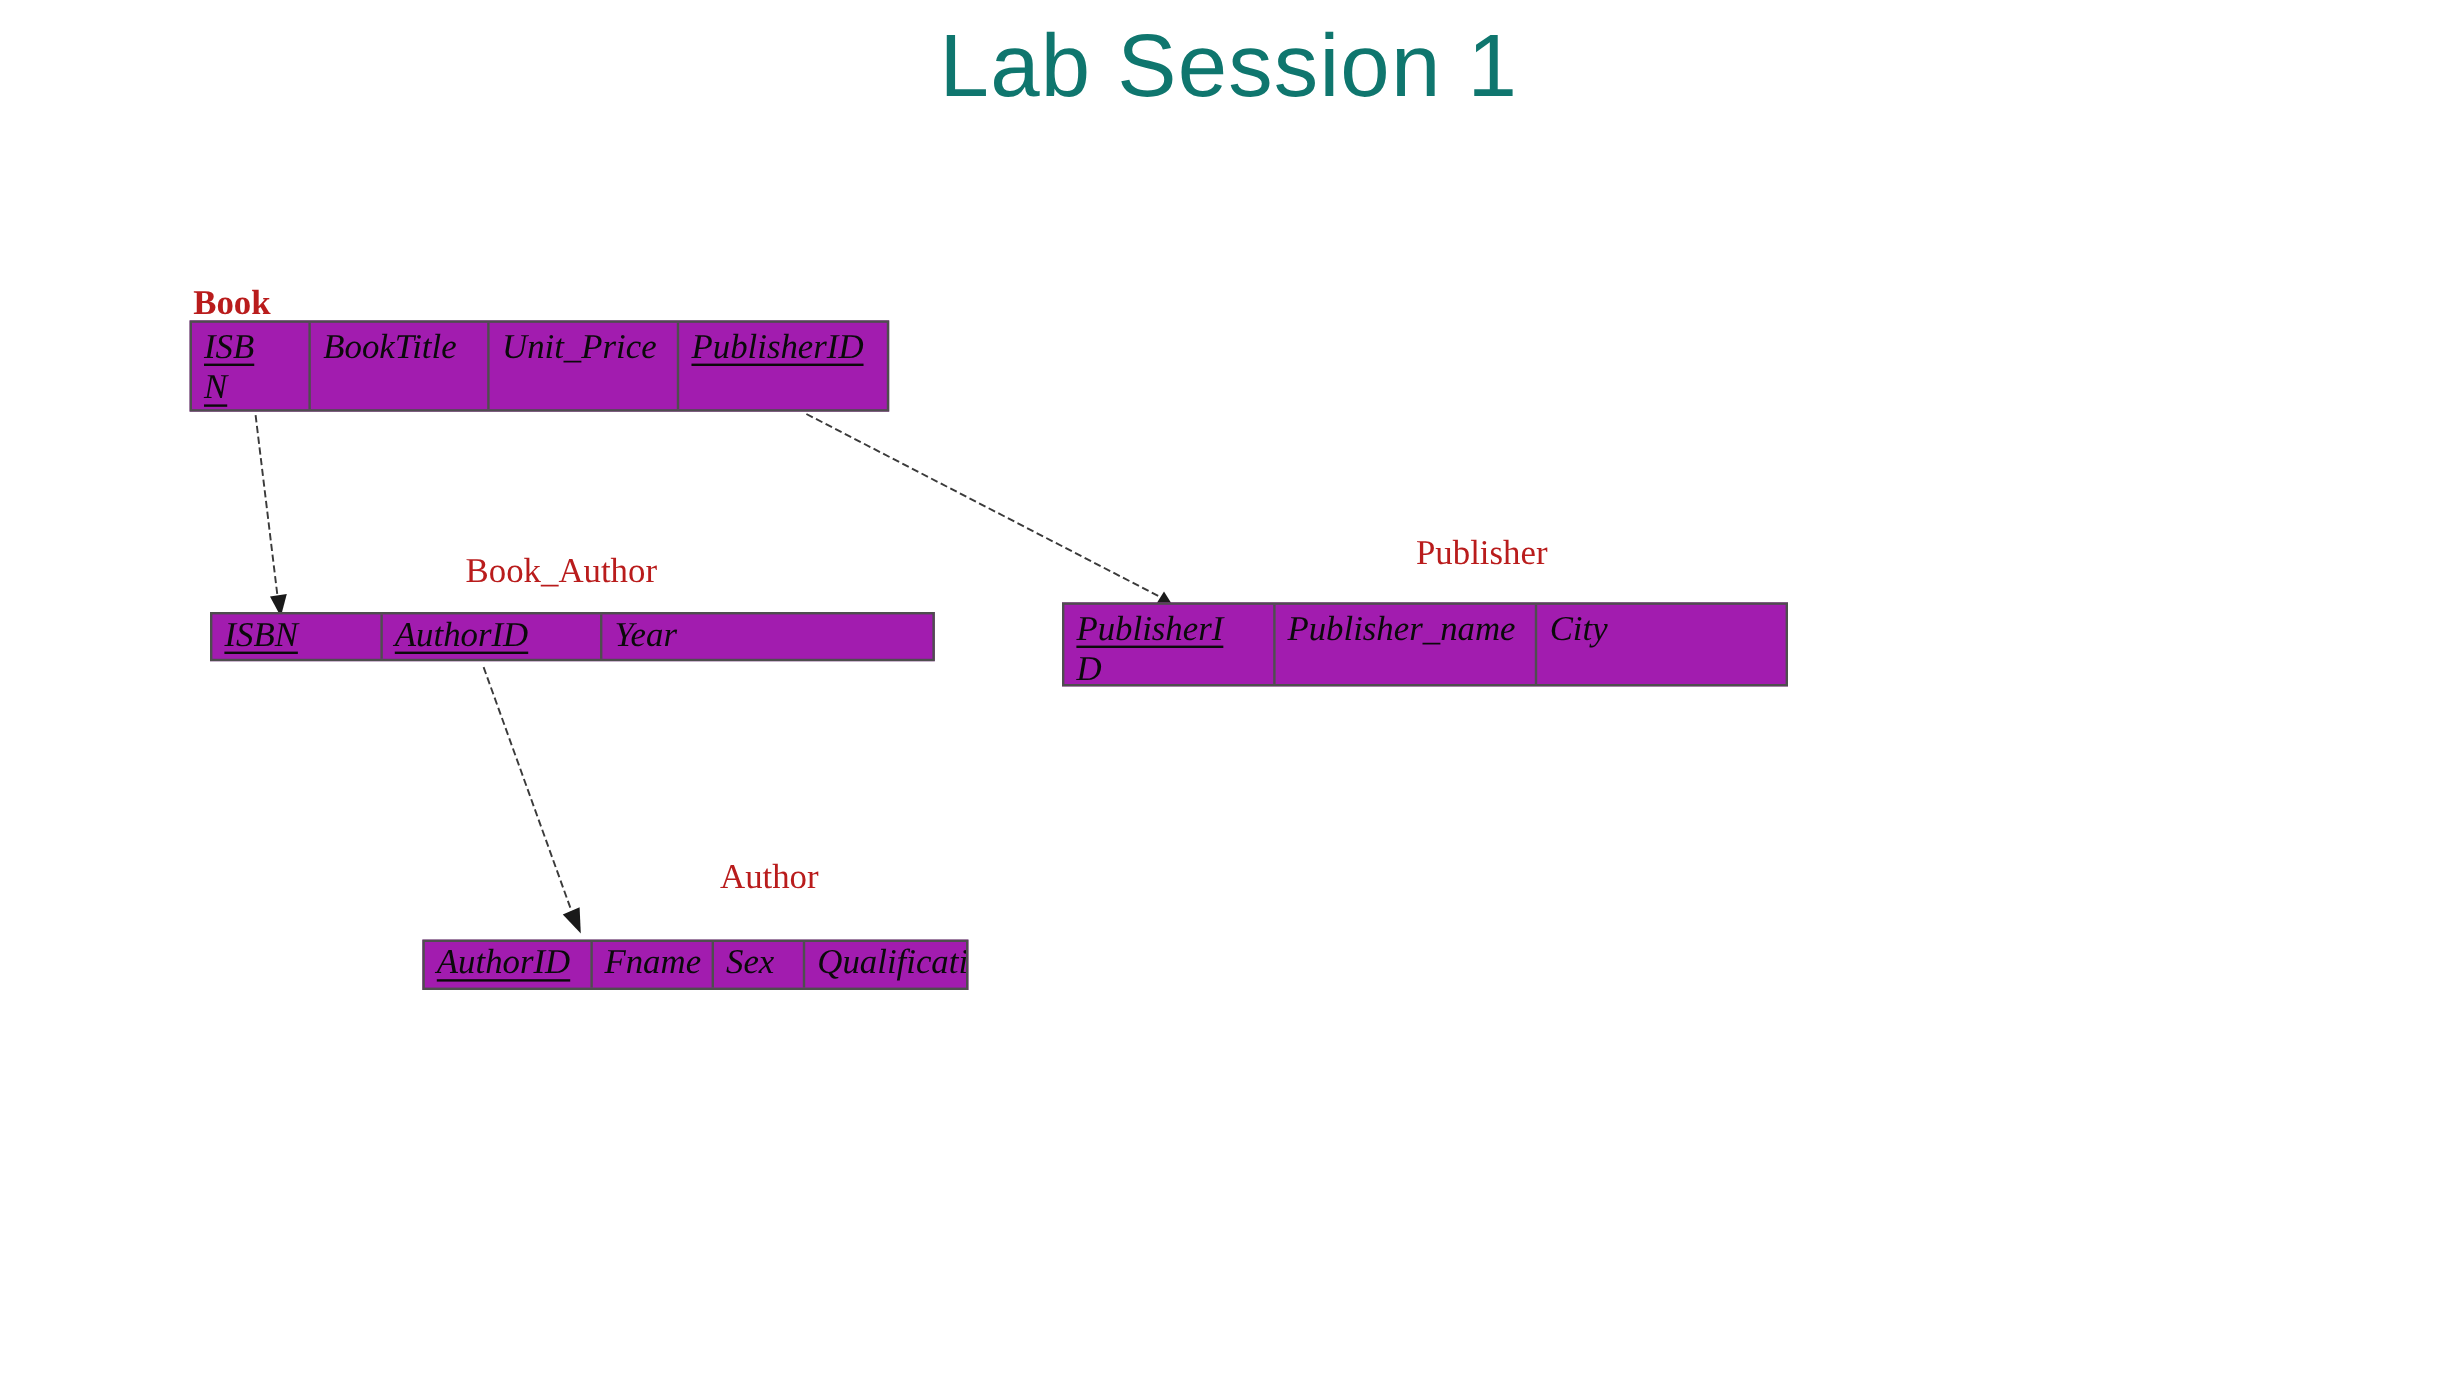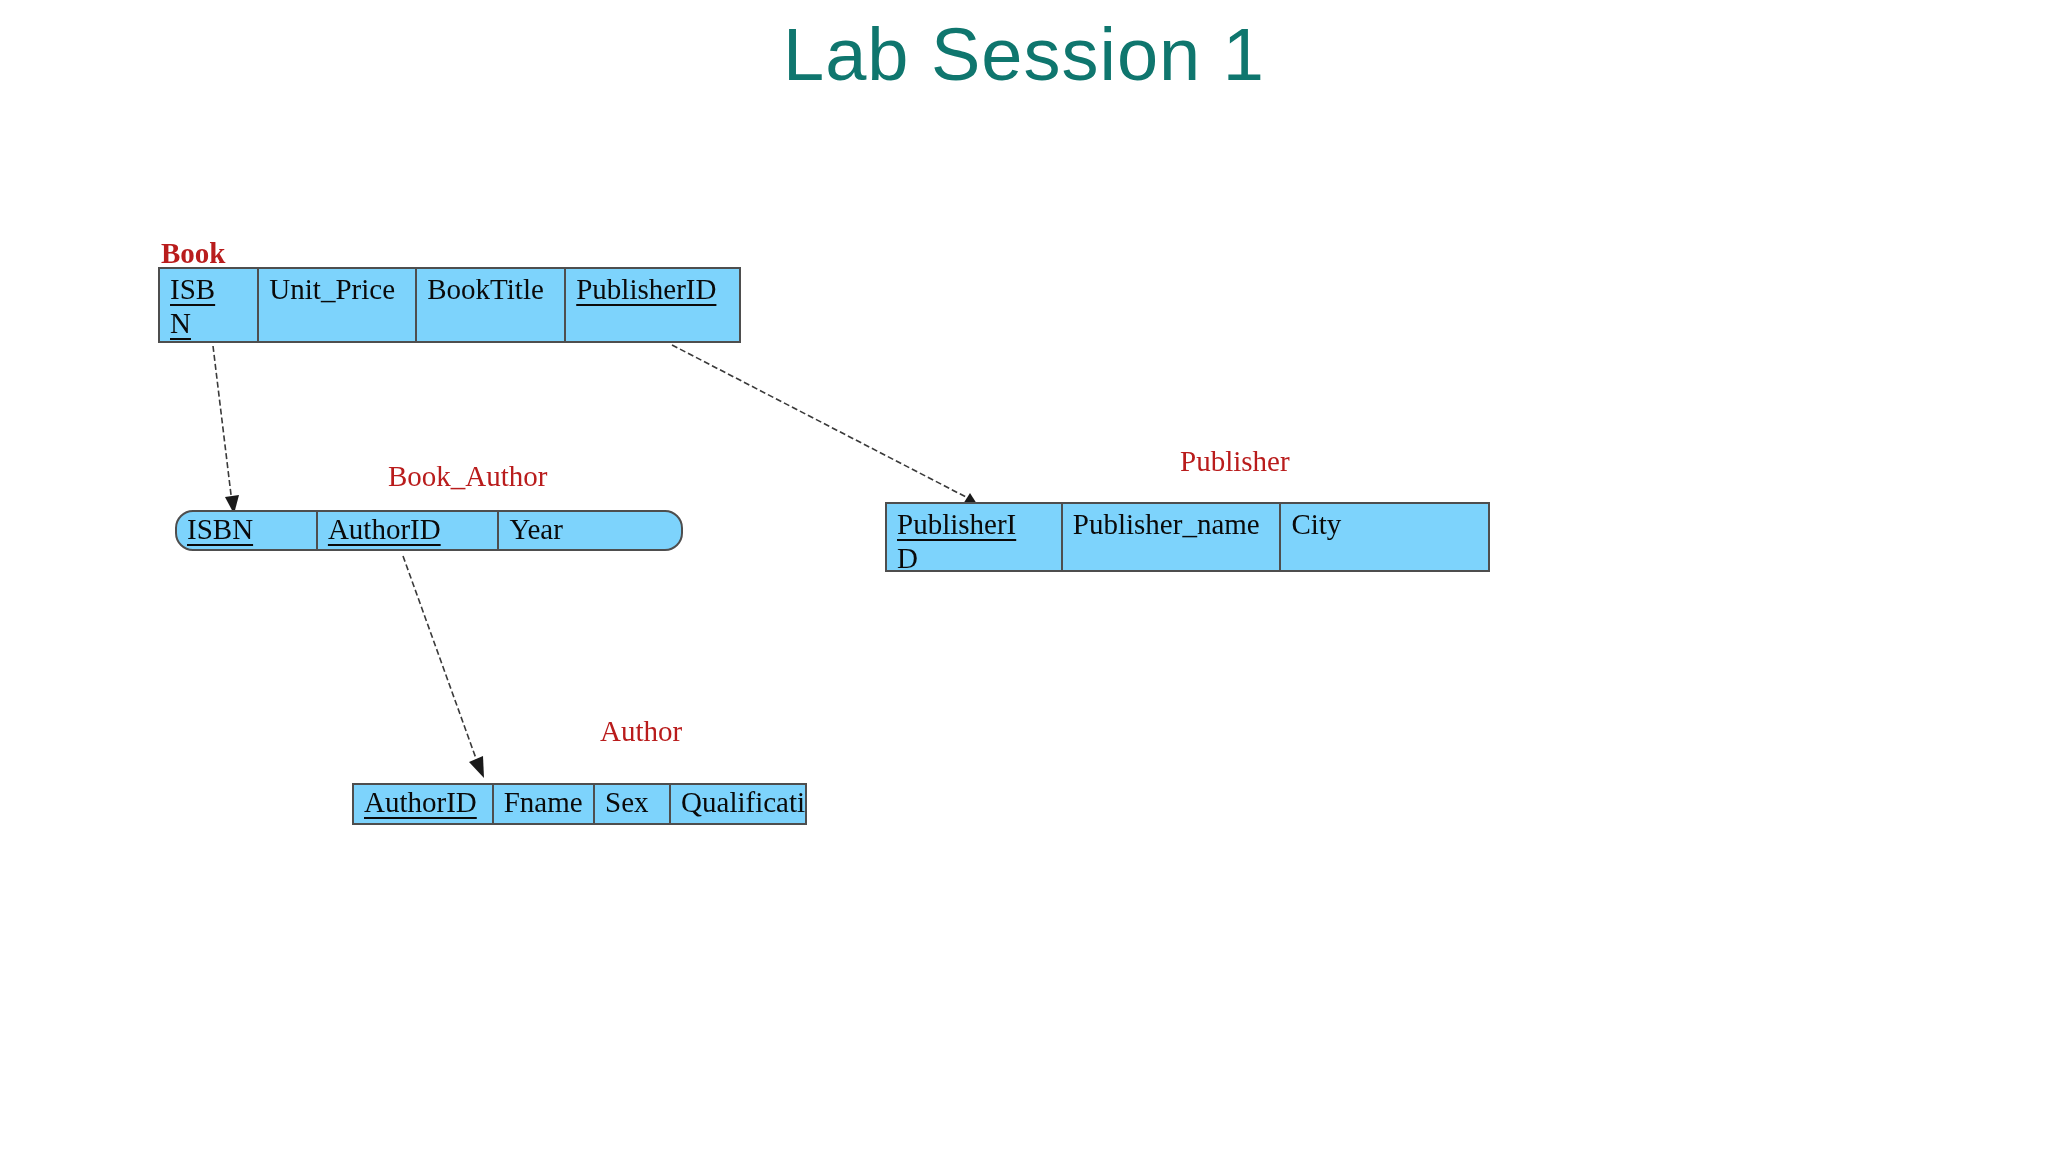--- a/index.html
+++ b/index.html
@@ -17,22 +17,23 @@
     font-size:74px;font-weight:400;letter-spacing:1px;color:#0f766e;
   }
   .tbl-label{
     position:absolute;
     font-size:29px;line-height:30px;color:#b91c1c;
     white-space:nowrap;
   }
   .tbl-label.bold{font-weight:bold;}
   .tbl{
     position:absolute;display:flex;align-items:stretch;
-    border:2px solid #4e4e4e;background:#7dd3fc;
+    border:2px solid #4e4e4e;background:#a21caf;
     box-sizing:border-box;
+    font-style:italic;
   }
   .cell{
     box-sizing:border-box;
     border-right:2px solid #4e4e4e;
     padding:3px 6px 0 10px;
     font-size:29px;line-height:34px;
     white-space:pre-line;
     overflow:hidden;
   }
   .tbl.short .cell{padding-top:1px;line-height:33px;}
@@ -65,27 +66,27 @@
     <g>
       <line x1="403" y1="556" x2="478" y2="764"></line>
       <polygon points="484,778 483,756 469,762"></polygon>
     </g>
   </svg>
 
   <div class="tbl-label bold" style="left:161px;top:238px;">Book</div>
   <div class="tbl" style="left:158px;top:267px;width:583px;height:76px;">
     <div class="cell" style="width:100px;"><span class="pk">ISB
 N</span></div>
+    <div class="cell" style="width:150px;"><span>BookTitle</span></div>
     <div class="cell" style="width:159px;"><span>Unit_Price</span></div>
-    <div class="cell" style="width:150px;"><span>BookTitle</span></div>
     <div class="cell" style="width:174px;"><span class="pk">PublisherID</span></div>
   </div>
 
   <div class="tbl-label" style="left:388px;top:461px;">Book_Author</div>
-  <div class="tbl short" style="left:175px;top:510px;width:508px;height:41px;border-radius:18px;">
+  <div class="tbl short" style="left:175px;top:510px;width:604px;height:41px;">
     <div class="cell" style="width:142px;"><span class="pk">ISBN</span></div>
     <div class="cell" style="width:183px;"><span class="pk">AuthorID</span></div>
     <div class="cell" style="width:183px;"><span>Year</span></div>
   </div>
 
   <div class="tbl-label" style="left:1180px;top:446px;">Publisher</div>
   <div class="tbl" style="left:885px;top:502px;width:605px;height:70px;">
     <div class="cell" style="width:177px;"><span class="pk">PublisherI
 D</span></div>
     <div class="cell" style="width:220px;"><span>Publisher_name</span></div>

